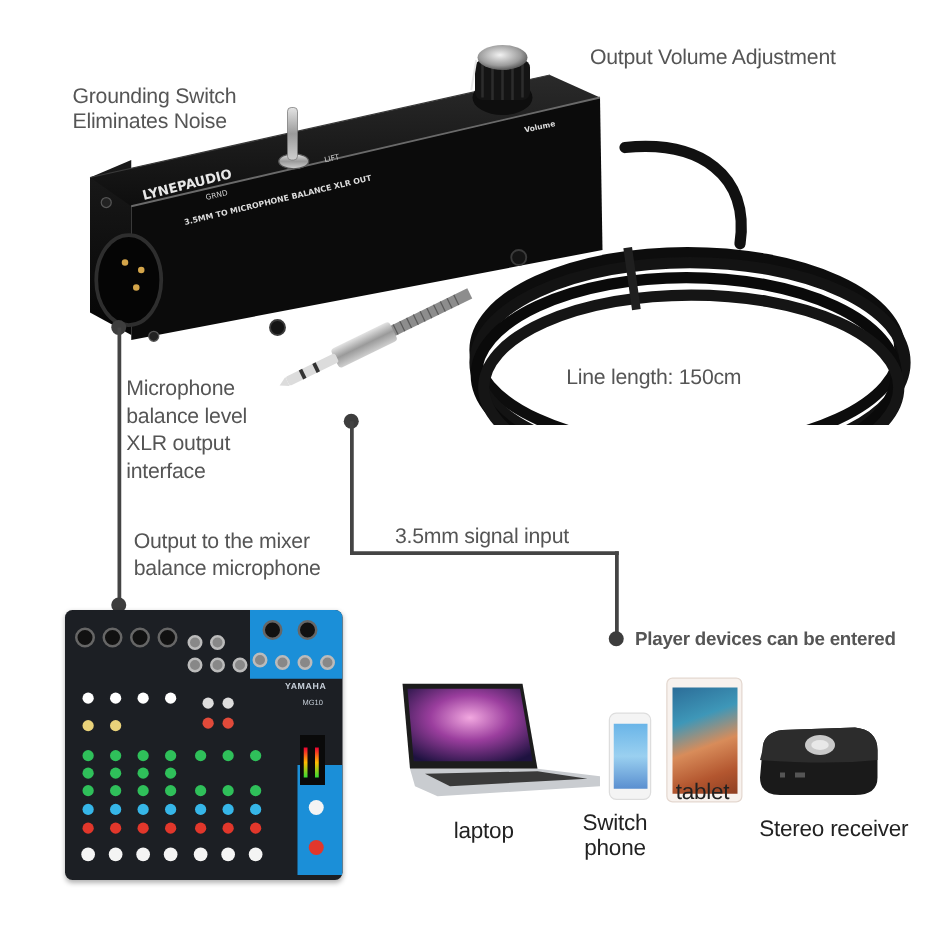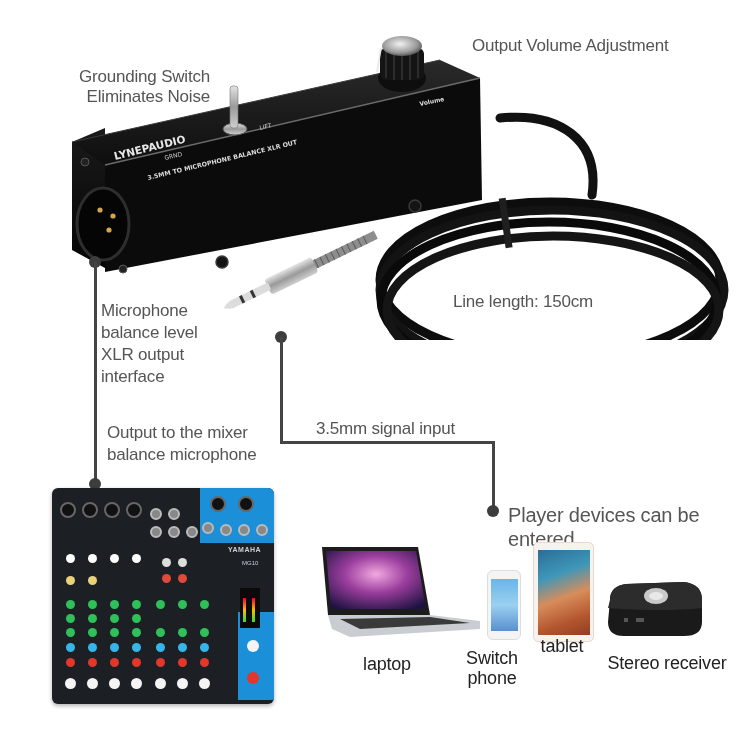--- a/index.html
+++ b/index.html
@@ -2,21 +2,21 @@
 <html><head>
   <meta charset="utf-8">
   <style>
     * { margin: 0; padding: 0; box-sizing: border-box; }
     html, body { width: 750px; height: 750px; background: #ffffff; overflow: hidden; }
     body { position: relative; font-family: "Liberation Sans", sans-serif; color: #4a4a4a; }
 
     .abs { position: absolute; }
     .label { position: absolute; font-family: "Liberation Sans", sans-serif; color: #555555; line-height: 1.2; letter-spacing: -0.2px; }
     .label.lg { font-size: 17px; }
-    .label.sm { font-size: 20px; }
+    .label.sm { font-size: 15px; font-weight: bold; }
     .label.dark { color: #222222; font-size: 18px; text-align: center; }
     .label .ln { display: block; }
 
     
     .vline { position: absolute; width: 3px; background: #444; }
     .hline { position: absolute; height: 3px; background: #444; }
     .dot { position: absolute; width: 12px; height: 12px; border-radius: 50%; background: #3d3d3d; }
 
     
     .device { position: absolute; left: 0; top: 0; width: 750px; height: 340px; }
@@ -131,21 +131,21 @@
       </g>
       <rect x="268" y="264" width="52" height="17" rx="3" fill="url(#metal)"></rect>
       <rect x="226" y="268" width="44" height="8" rx="2" fill="#dcdcdc"></rect>
       <rect x="238" y="268" width="3" height="8" fill="#333"></rect>
       <rect x="250" y="268" width="3" height="8" fill="#333"></rect>
       <path d="M 226 268 L 219 272 L 226 276 Z" fill="#dcdcdc"></path>
     </g>
   </svg>
 </div>
 
-<div class="label lg" style="left:58px; top:67px; text-align:right; width:152px; font-size:17px;">
+<div class="label lg" style="left:58px; top:67px; text-align:left; width:152px; font-size:17px;">
   <span class="ln">Grounding Switch</span>
   <span class="ln">Eliminates Noise</span>
 </div>
 
 <div class="label lg" style="left:472px; top:36px;">Output Volume Adjustment</div>
 
 <div class="label lg" style="left:453px; top:292px;">Line length: 150cm</div>
 
 <div class="label lg" style="left:101px; top:300px; line-height:22px;">
   <span class="ln">Microphone</span>
@@ -290,14 +290,14 @@
     <rect x="20" y="40" width="4" height="4" fill="#555"></rect>
     <rect x="32" y="40" width="8" height="4" fill="#555"></rect>
   </svg>
 </div>
 
 <div class="label dark" style="left:352px; top:654px; width:70px;">laptop</div>
 <div class="label dark" style="left:460px; top:648px; width:64px; line-height:20px;">
   <span class="ln">Switch</span>
   <span class="ln">phone</span>
 </div>
-<div class="label dark" style="left:532px; top:636px; width:60px;">tablet</div>
+<div class="label dark" style="left:532px; top:623px; width:60px;">tablet</div>
 <div class="label dark" style="left:602px; top:653px; width:130px;">Stereo receiver</div>
 
 </body></html>

